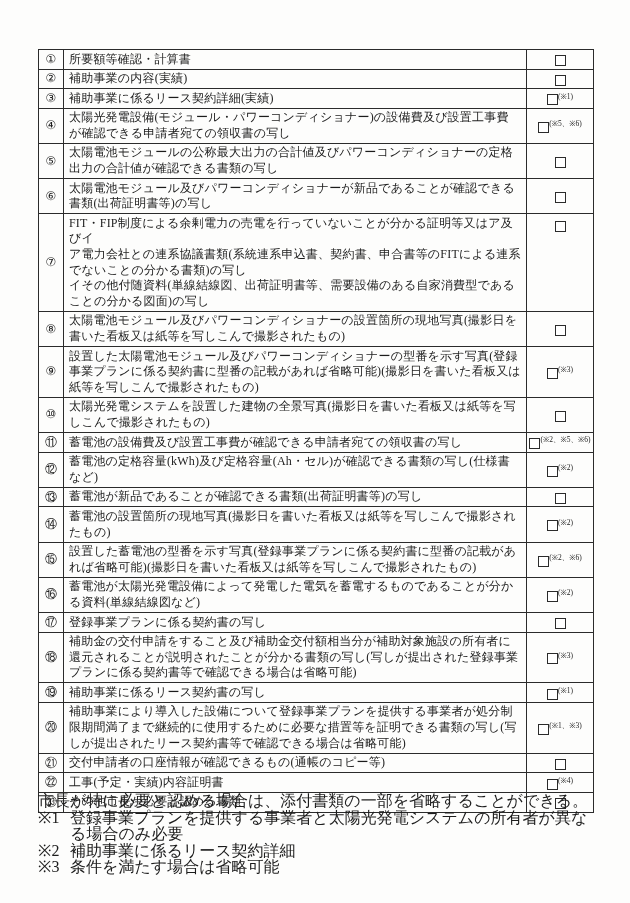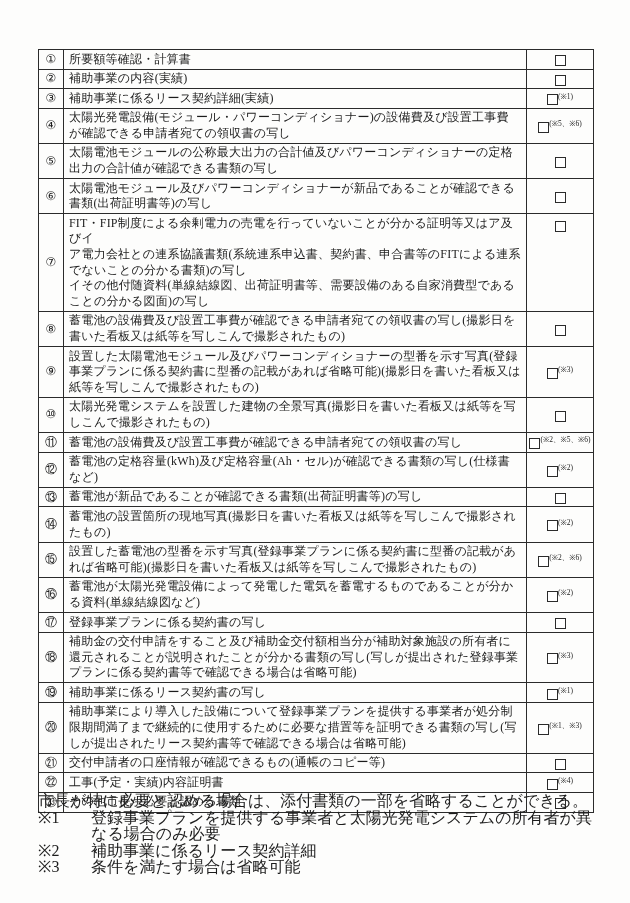--- a/index.html
+++ b/index.html
@@ -59,21 +59,21 @@
   }
 
   .footer {
     position: absolute; left: 38px; top: 793px; width: 560px;
     font-size: 16px;
     line-height: 16.5px;
   }
   .footer-note { margin-bottom: 0; }
   .fn { display: flex; }
   .fn-label { width: 32px; flex: 0 0 32px; }
-  .fn-text { flex: 1; margin-left: 21px; }
+  .fn-text { flex: 1; }
 </style>
 </head>
 <body>
 
 <div class="page">
 
   <table class="checklist">
     <tbody id="table-body">
         <tr>
           <td class="num-cell">①</td>
@@ -107,21 +107,21 @@
         </tr>
         <tr>
           <td class="num-cell">⑦</td>
           <td class="text-cell">FIT・FIP制度による余剰電力の売電を行っていないことが分かる証明等又はア及びイ
 ア電力会社との連系協議書類(系統連系申込書、契約書、申合書等のFITによる連系でないことの分かる書類)の写し
 イその他付随資料(単線結線図、出荷証明書等、需要設備のある自家消費型であることの分かる図面)の写し</td>
           <td class="check-cell top"><span class="cb"></span><span class="cb-note"></span></td>
         </tr>
         <tr>
           <td class="num-cell">⑧</td>
-          <td class="text-cell">蓄電池の設備費及び設置工事費が確認できる申請者宛ての領収書の写し(撮影日を書いた看板又は紙等を写しこんで撮影されたもの)</td>
+          <td class="text-cell">太陽電池モジュール及びパワーコンディショナーの設置箇所の現地写真(撮影日を書いた看板又は紙等を写しこんで撮影されたもの)</td>
           <td class="check-cell"><span class="cb"></span><span class="cb-note"></span></td>
         </tr>
         <tr>
           <td class="num-cell">⑨</td>
           <td class="text-cell">設置した太陽電池モジュール及びパワーコンディショナーの型番を示す写真(登録事業プランに係る契約書に型番の記載があれば省略可能)(撮影日を書いた看板又は紙等を写しこんで撮影されたもの)</td>
           <td class="check-cell"><span class="cb"></span><span class="cb-note">(※3)</span></td>
         </tr>
         <tr>
           <td class="num-cell">⑩</td>
           <td class="text-cell">太陽光発電システムを設置した建物の全景写真(撮影日を書いた看板又は紙等を写しこんで撮影されたもの)</td>

